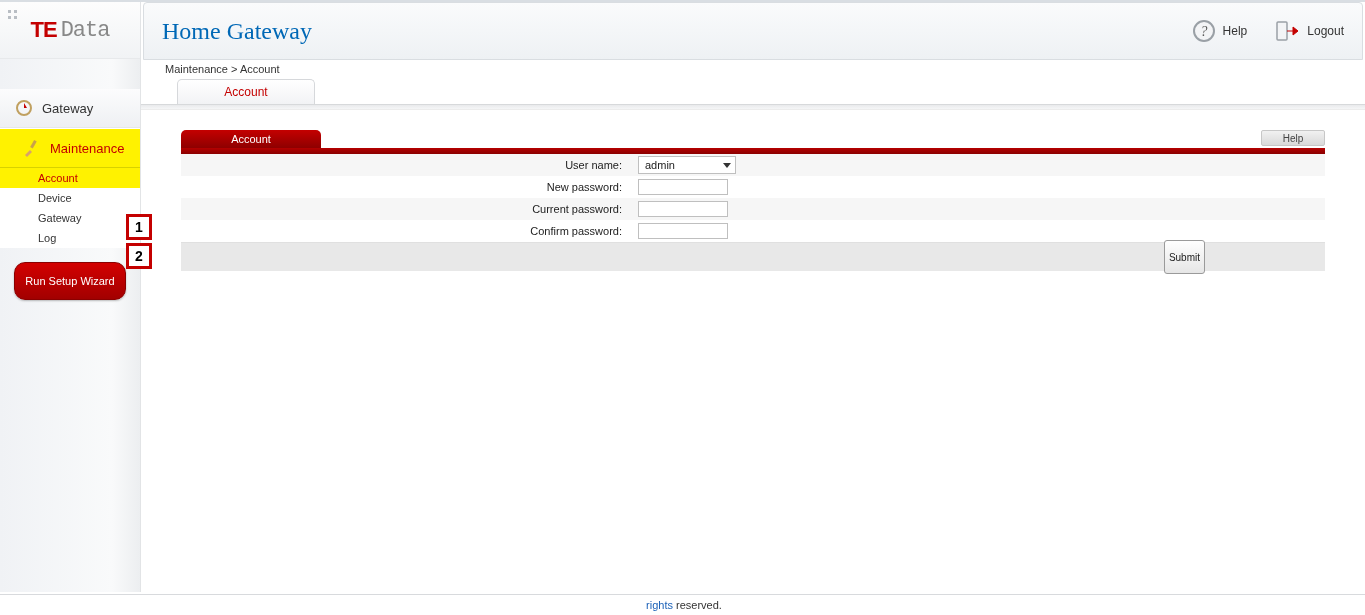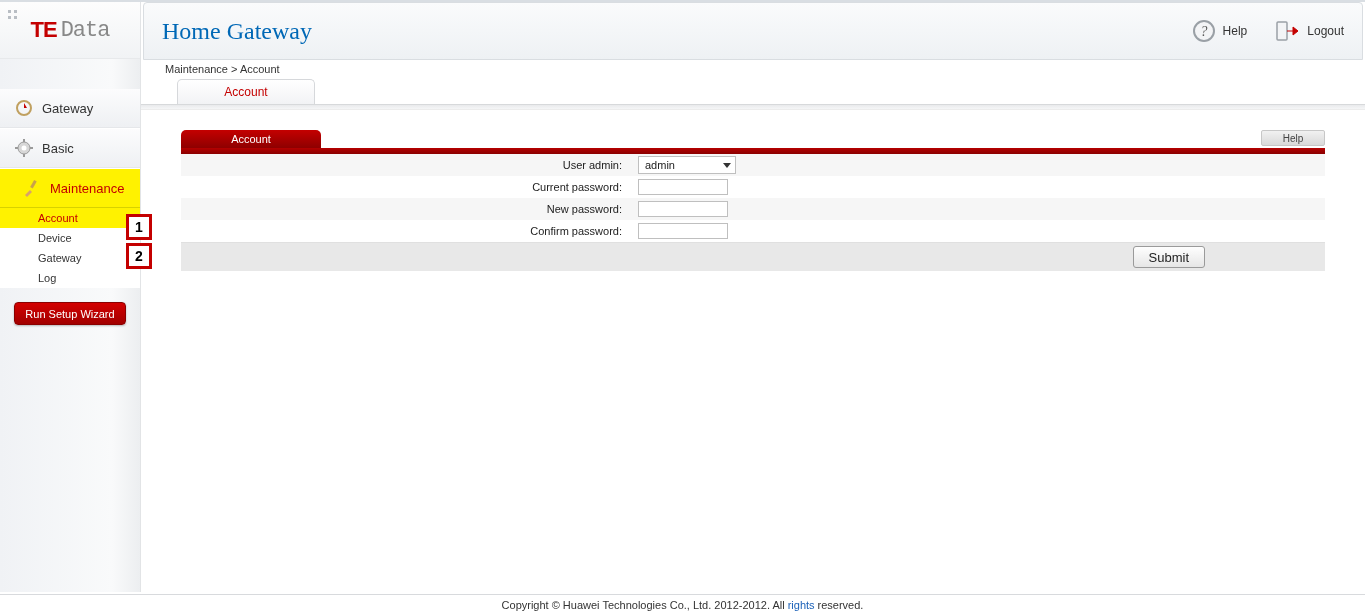--- a/index.html
+++ b/index.html
@@ -14,21 +14,21 @@
   .brand .data{font-family:Liberation Mono, monospace;font-weight:300;font-size:22px;color:#888;letter-spacing:-1px;margin-left:4px;}
   .nav{padding-top:30px;}
   .nav-item{display:flex;align-items:center;height:38px;padding:0 8px 0 12px;border-bottom:1px solid #e5e7ea;border-top:1px solid #fff;background:linear-gradient(#fcfcfd,#eef0f3);cursor:pointer;font-size:13px;color:#333;position:relative;}
   .nav-item.first{border-top:none;}
   .nav-item .icon-slot{width:24px;height:24px;display:flex;align-items:center;justify-content:center;margin-right:6px;}
   .nav-item.active-nav{background:#fff200;color:#c40000;border-bottom:1px solid #d8d100;padding-left:20px;}
   .subnav{background:#fff;}
   .subnav-item{height:20px;display:flex;align-items:center;padding-left:38px;color:#333;cursor:pointer;font-size:11px;}
   .subnav-item.active-sub{background:#fff200;color:#c40000;}
   .wizard-wrap{padding:14px 0 0 0;display:flex;justify-content:center;}
-  .wizard-btn{background:linear-gradient(#d30000,#a20000);color:#fff;border:1px solid #8a0000;border-radius:4px;height:23px;padding:0 10px;font-size:11px;cursor:pointer;box-shadow:0 1px 2px rgba(0,0,0,.25);}
+  .wizard-btn{background:linear-gradient(#d30000,#a20000);color:#fff;border:1px solid #8a0000;border-radius:11px;height:38px;padding:0 10px;font-size:11px;cursor:pointer;box-shadow:0 1px 2px rgba(0,0,0,.25);}
   
   .callout{position:absolute;width:20px;height:20px;border:3px solid #c40000;background:#fff;color:#000;font-weight:bold;display:flex;align-items:center;justify-content:center;font-size:14px;}
   
   .main{flex:1;display:flex;flex-direction:column;}
   .header{height:56px;border:1px solid #d9dde1;border-radius:4px 4px 0 0;margin:0 2px 0 2px;background:linear-gradient(#fafbfc,#eef1f4);display:flex;align-items:center;padding:0 18px;}
   .header .title{color:#0068b6;font-size:24px;font-family:Liberation Serif, serif;}
   .header .spacer{flex:1;}
   .hbtn{display:flex;align-items:center;margin-left:28px;cursor:pointer;color:#333;font-size:12px;}
   .hbtn .icon-slot{width:26px;height:26px;display:flex;align-items:center;justify-content:center;margin-right:6px;}
   .crumbs{padding:3px 0 0 24px;color:#333;font-size:11px;}
@@ -44,21 +44,21 @@
   table.form{width:100%;border-collapse:collapse;}
   table.form tr{height:22px;}
   table.form tr:nth-child(odd){background:#f6f6f6;}
   table.form tr:nth-child(even){background:#ffffff;}
   table.form td.label{width:440px;text-align:right;padding-right:10px;font-size:11px;color:#222;}
   table.form td.field{padding-left:6px;}
   .select-fake{display:inline-flex;align-items:center;justify-content:space-between;width:86px;height:16px;border:1px solid #bfbfbf;background:#fff;font-size:11px;padding:0 4px 0 6px;cursor:pointer;}
   .select-fake .caret{width:0;height:0;border-left:4px solid transparent;border-right:4px solid transparent;border-top:5px solid #333;}
   input.txt{width:80px;height:14px;border:1px solid #bfbfbf;background:#fff;font-size:11px;padding:0 4px;}
   .submit-row{height:28px;background:#e8e8e8;display:flex;align-items:center;justify-content:flex-end;padding-right:120px;border-top:1px solid #e0e0e0;}
-  .submit-btn{height:22px;padding:0 15px;font-size:13px;border:1px solid #9a9a9a;border-radius:3px;background:linear-gradient(#fefefe,#e6e6e6);cursor:pointer;color:#222;}
+  .submit-btn{height:34px;padding:0 4px;font-size:10px;border:1px solid #9a9a9a;border-radius:3px;background:linear-gradient(#fefefe,#e6e6e6);cursor:pointer;color:#222;}
   
   .footer{position:absolute;left:0;right:0;bottom:0;height:20px;border-top:1px solid #d8dadd;display:flex;align-items:center;justify-content:center;font-size:11px;color:#333;}
   .footer .rights{color:#1b61b8;margin:0 3px;}
   
   svg{display:block;}
 </style>
 </head>
 <body>
 
 <div class="app">
@@ -77,35 +77,20 @@
       </div>
       <nav class="nav">
         <div class="nav-item first">
           <span class="icon-slot">
             <svg width="20" height="20" viewBox="0 0 20 20">
                 <circle cx="10" cy="10" r="7" fill="none" stroke="#c0a060" stroke-width="2"></circle>
                 <path d="M10 5 L13 10 L10 10 Z" fill="#c40000"></path>
               </svg>
           </span>
           <span>Gateway</span>
-        </div>
-        <div class="nav-item">
-          <span class="icon-slot">
-            <svg width="20" height="20" viewBox="0 0 20 20">
-                <circle cx="10" cy="10" r="6" fill="#d7d7d7" stroke="#9a9a9a"></circle>
-                <circle cx="10" cy="10" r="2.5" fill="#fff"></circle>
-                <g stroke="#9a9a9a" stroke-width="2">
-                  <line x1="10" y1="1" x2="10" y2="4"></line>
-                  <line x1="10" y1="16" x2="10" y2="19"></line>
-                  <line x1="1" y1="10" x2="4" y2="10"></line>
-                  <line x1="16" y1="10" x2="19" y2="10"></line>
-                </g>
-              </svg>
-          </span>
-          <span>Basic</span>
         </div>
         <div class="nav-item active-nav">
           <span class="icon-slot">
             <svg width="20" height="20" viewBox="0 0 20 20">
                 <path d="M3 17 L8 12 L10 14 L5 19 Z" fill="#d8a26a"></path>
                 <rect x="10" y="2" width="3" height="8" fill="#c9a24a" transform="rotate(30 11 6)"></rect>
               </svg>
           </span>
           <span>Maintenance</span>
         </div>
@@ -169,34 +154,34 @@
                 <span>Account</span>
               </div>
             <div class="panel-help">
                 <span>Help</span>
               </div>
           </div>
           <div class="red-bar"></div>
           <table class="form">
             <tbody>
                 <tr>
-              <td class="label">User admin:</td>
+              <td class="label">User name:</td>
               <td class="field">
                 <div class="select-fake">
                   <span>admin</span>
                   <span class="caret"></span>
                 </div>
               </td>
             </tr>
             <tr>
+              <td class="label">New password:</td>
+              <td class="field"><input class="txt" type="password" style=""></td>
+            </tr>
+            <tr>
               <td class="label">Current password:</td>
-              <td class="field"><input class="txt" type="password" style=""></td>
-            </tr>
-            <tr>
-              <td class="label">New password:</td>
               <td class="field"><input class="txt" type="password" style=""></td>
             </tr>
             <tr>
               <td class="label">Confirm password:</td>
               <td class="field"><input class="txt" type="password" style=""></td>
             </tr>
           </tbody>
             </table>
           <div class="submit-row">
             <button class="submit-btn">Submit</button>
@@ -207,17 +192,16 @@
   </div>
 
   <div class="callout" style="left:126px;top:212px;">
       <span>1</span>
     </div>
   <div class="callout" style="left:126px;top:241px;">
       <span>2</span>
     </div>
 
   <div class="footer">
-    <span>Copyright © Huawei Technologies Co., Ltd. 2012-2012. All</span>
     <span class="rights">rights</span>
     <span>reserved.</span>
   </div>
 </div>
 
 </body></html>

